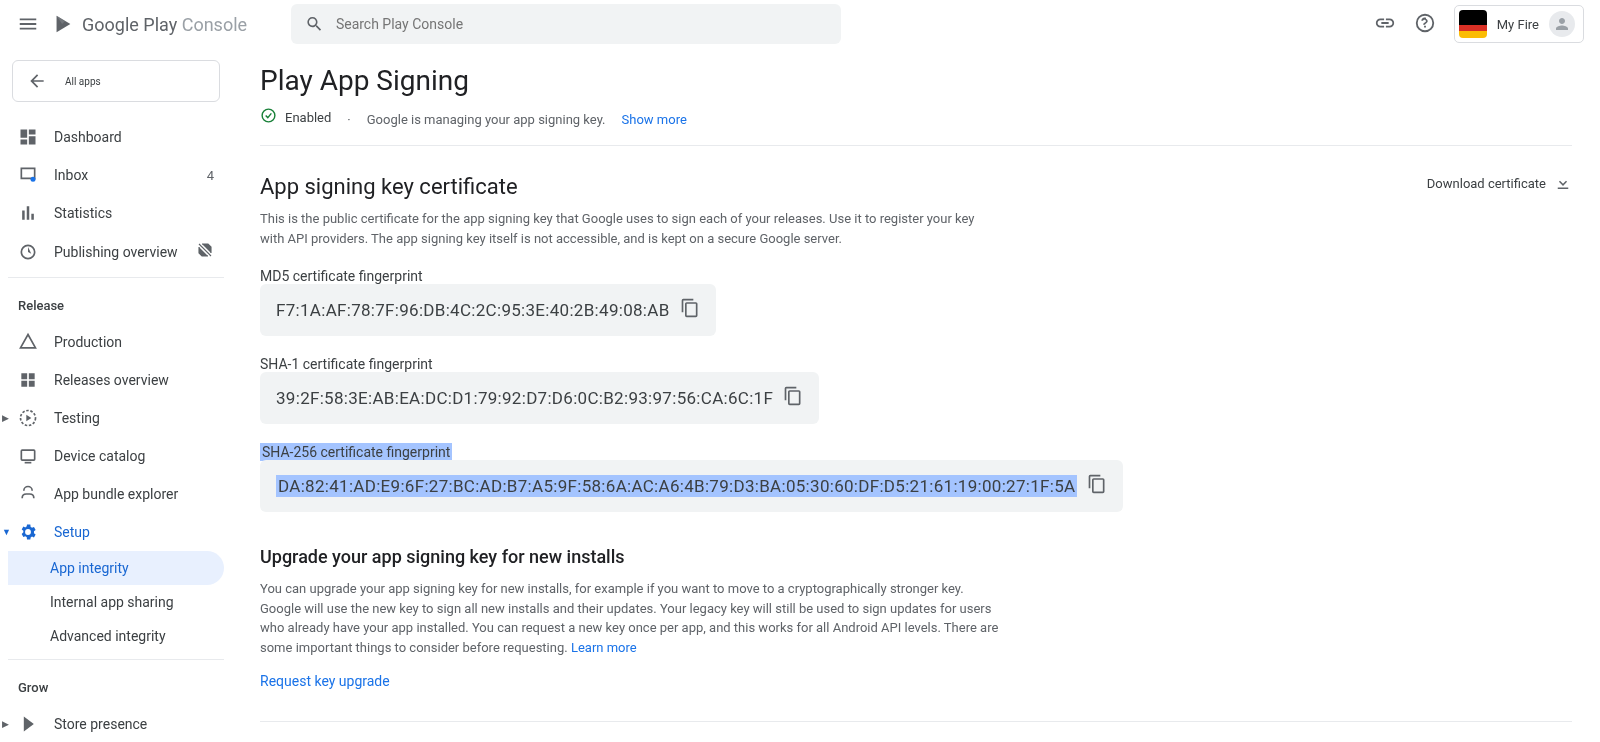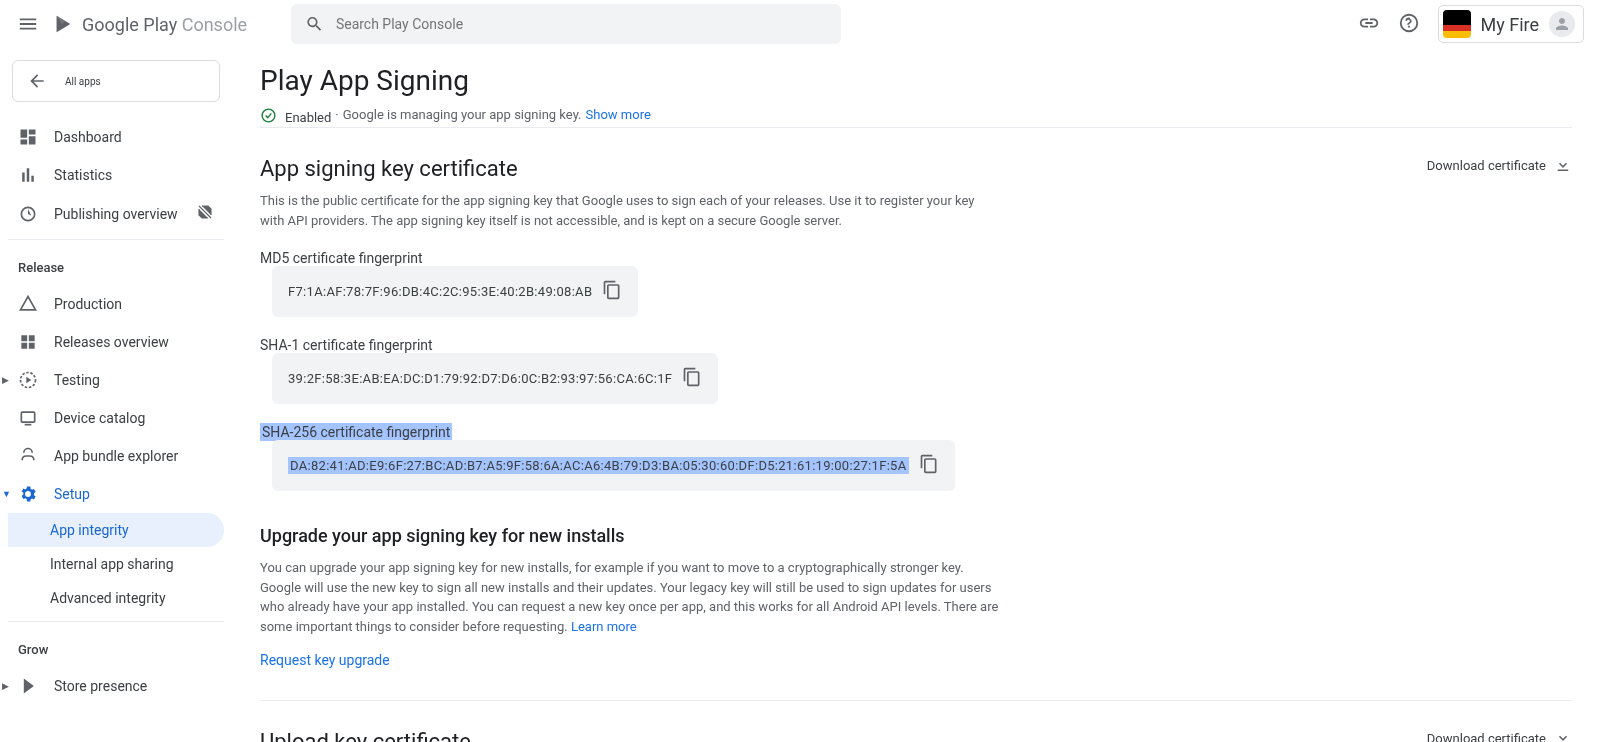--- a/index.html
+++ b/index.html
@@ -7,50 +7,50 @@
     .header { display: flex; align-items: center; height: 48px; padding: 0 16px; }
     .menu-icon { width: 24px; height: 24px; display:flex; align-items:center; justify-content:center; cursor:pointer; color:#5f6368; }
     .logo { display:flex; align-items:center; margin-left: 12px; }
     .logo-text { font-size: 18px; margin-left:8px; color:#5f6368;}
     .logo-text .g { color:#5f6368; }
     .logo-text .c { color:#9aa0a6; }
     .search-wrap { flex: 0 0 auto; margin-left: 44px; }
     .search { display:flex; align-items:center; background:#f1f3f4; border-radius:6px; width: 550px; height:40px; padding:0 14px; color:#5f6368; }
     .search input { border:none; background:transparent; outline:none; font-size:14px; margin-left:12px; width:100%; color:#202124; }
     .header-right { margin-left:auto; display:flex; align-items:center; gap:18px; }
-    .app-chip { display:flex; align-items:center; border:1px solid #dadce0; border-radius:5px; padding:4px 8px 4px 4px; gap:10px; font-size:18px; color:#3c4043; }
+    .app-chip { display:flex; align-items:center; border:1px solid #dadce0; border-radius:5px; padding:4px 8px 4px 4px; gap:10px; font-size:13px; color:#3c4043; }
     .app-icon { width:28px; height:28px; background:linear-gradient(to bottom, #000 55%, #d93025 55%, #d93025 75%, #fbbc04 75%); border-radius:4px; }
     .avatar-circle { width:26px; height:26px; background:#e8eaed; border-radius:50%; display:flex; align-items:center; justify-content:center; }
     .container { display:flex; }
     .sidebar { width: 232px; padding: 12px 8px 0 8px; flex-shrink:0; }
     .all-apps { border:1px solid #dadce0; border-radius:6px; padding: 10px 14px; display:flex; align-items:center; gap:18px; font-size:10px; color:#3c4043; margin: 0 4px 16px 4px; cursor:pointer;}
     .side-item { display:flex; align-items:center; padding: 9px 10px; gap:16px; color:#3c4043; font-size:14px; cursor:pointer; border-radius: 0 20px 20px 0; position:relative; }
     .side-item .badge { margin-left:auto; font-size:13px; color:#5f6368; }
     .side-item .trail { margin-left:auto; color:#5f6368; }
     .side-item.active { background:#e8f0fe; color:#1967d2; }
     .side-item.blue { color:#1967d2; }
     .side-sub { padding-left: 42px; }
     .side-header { font-size:13px; color:#3c4043; font-weight:500; padding: 14px 10px 10px 10px; }
     .side-divider { border-top:1px solid #e8eaed; margin: 6px 0; }
     .caret { position:absolute; left:-6px; font-size:9px; color:#5f6368; }
     .caret.blue { color:#1967d2; }
     .main { flex:1; padding: 16px 28px 40px 28px; }
     h1.page-title { font-size:28px; font-weight:400; color:#202124; margin-bottom:10px; }
-    .status-line { display:flex; align-items:flex-start; gap:4px; font-size:13px; color:#5f6368; border-bottom:1px solid #e8eaed; margin-bottom:28px; }
+    .status-line { display:flex; align-items:flex-end; gap:16px; font-size:13px; color:#5f6368; border-bottom:1px solid #e8eaed; padding-bottom:18px; margin-bottom:28px; }
     .status-line .enabled { color:#3c4043; display:flex; align-items:center; gap:8px;}
     .check-circle { color:#188038; }
     .link { color:#1a73e8; cursor:pointer; }
     .section-head { display:flex; align-items:flex-start; }
     .section-head .left { flex:1; }
     h2.section-title { font-size:22px; font-weight:400; margin-bottom:10px; }
     .section-desc { font-size:13px; color:#5f6368; max-width: 720px; line-height:1.5; }
     .download-link { display:flex; align-items:center; gap:8px; font-size:13px; color:#3c4043; cursor:pointer; }
     .cert-row { display:flex; align-items:flex-start; margin-top:20px;flex-direction:column; }
     .cert-label { width: 256px; font-size:14px; color:#3c4043; }
-    .cert-value { flex:1; background:#f1f3f4; border-radius:6px; padding: 14px 16px; font-family: 'Roboto Mono', monospace; font-size:13px; color:#3c4043; letter-spacing:0.3px; display:flex; align-items:center;margin-left:12px;}
+    .cert-value { flex:1; background:#f1f3f4; border-radius:6px; padding: 14px 16px; font-family: 'Roboto Mono', monospace; font-size:17px; color:#3c4043; letter-spacing:0.3px; display:flex; align-items:center;}
     .cert-value .code { flex:1; }
     .highlight-bg { background:#a4c4ff; padding:1px 2px; }
     .copy-icon { color:#5f6368; cursor:pointer; flex-shrink:0; margin-left:10px;}
     .section-divider { border-top:1px solid #e8eaed; margin: 32px 0 28px 0; }
     .sub-section-title { font-size:18px; font-weight:500; margin: 34px 0 12px 0; }
     .icon { width:20px; height:20px; color:#5f6368; display:flex; align-items:center; justify-content:center; flex-shrink:0;}
     .icon svg { width:20px; height:20px; }
     .blue .icon { color:#1967d2; }
   </style>
 </head>
@@ -109,20 +109,30 @@
       <span>All apps</span>
     </div>
 
     <div class="side-item">
       <span class="icon">
           <svg viewBox="0 0 24 24">
             <path fill="currentColor" d="M3 3h8v10H3V3zm10 0h8v6h-8V3zM3 15h8v6H3v-6zm10-4h8v10h-8V11z"></path>
           </svg>
         </span>
       <span>Dashboard</span>
+    </div>
+    <div class="side-item">
+      <span class="icon">
+          <svg viewBox="0 0 24 24">
+            <path fill="currentColor" d="M4 4h16v12H4z" fill-opacity="0" stroke="currentColor" stroke-width="2"></path>
+            <circle cx="18" cy="17" r="3" fill="#1a73e8"></circle>
+          </svg>
+        </span>
+      <span>Inbox</span>
+      <span class="badge">4</span>
     </div>
     <div class="side-item">
       <span class="icon">
           <svg viewBox="0 0 24 24">
             <path fill="currentColor" d="M5 9h3v11H5zM10.5 4h3v16h-3zM16 13h3v7h-3z"></path>
           </svg>
         </span>
       <span>Statistics</span>
     </div>
     <div class="side-item">

